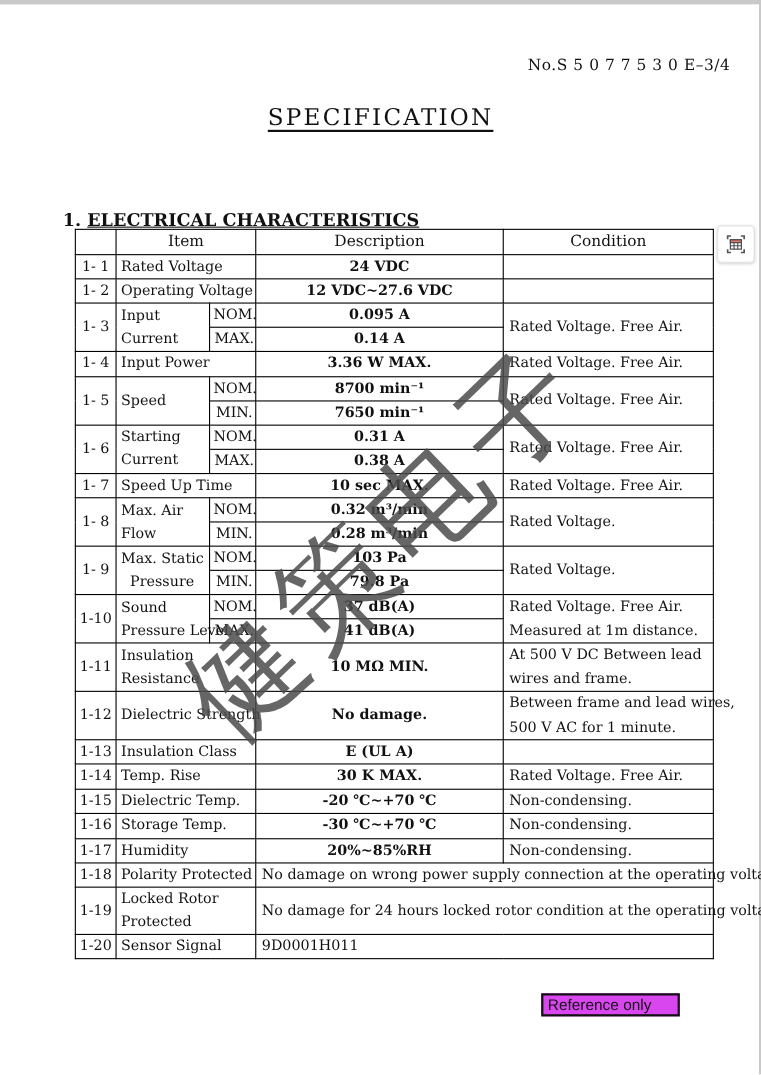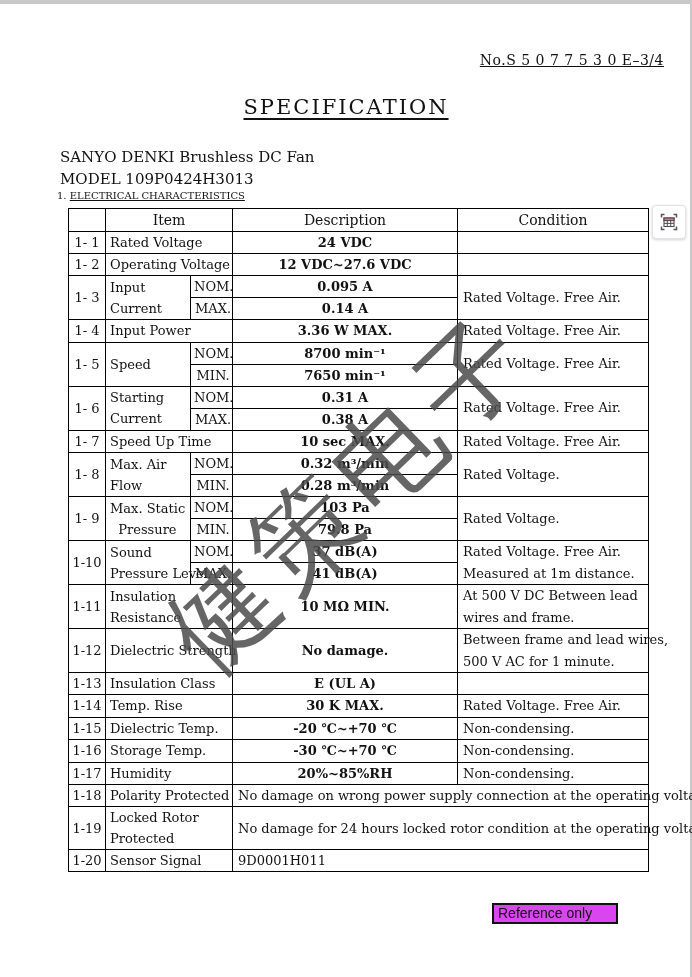--- a/index.html
+++ b/index.html
@@ -2,25 +2,25 @@
 <html><head>
 <meta charset="utf-8">
 <style>
   html,body{margin:0;padding:0;background:#fff;}
   .page{position:relative;width:692px;height:977px;background:#ffffff;overflow:hidden;
         font-family:"DejaVu Serif","Liberation Serif",serif;color:#111;}
   .chrome-top{position:absolute;left:0;top:0;width:692px;height:4px;background:#c9c9c9;}
   .chrome-right{position:absolute;right:0;top:0;width:2px;height:977px;background:#c9c9c9;}
 
   .doc-number{position:absolute;top:52px;right:28px;font-size:14px;letter-spacing:.5px;
-              text-decoration:underline;white-space:pre;}
+              white-space:pre;}
   .title{position:absolute;top:95px;left:0;width:100%;text-align:center;font-size:21px;
          letter-spacing:2px;text-decoration:underline;text-underline-offset:4px;}
   .product{position:absolute;left:60px;top:146px;font-size:15px;line-height:22px;}
-  .section{position:absolute;left:57px;top:190px;font-size:10px;}
+  .section{position:absolute;left:57px;top:190px;font-size:16px;font-weight:bold;}
   .section .u{text-decoration:underline;}
 
   table.spec{position:absolute;left:68px;top:208px;width:580px;border-collapse:collapse;
              table-layout:fixed;border:1.5px solid #000;}
   .spec td{border:1px solid #000;font-size:13px;padding:0;vertical-align:middle;color:#111;
            overflow:visible;}
   .spec tr.head td{height:22px;text-align:center;font-size:14px;}
   .spec td.num{text-align:center;}
   .spec td.item{text-align:left;padding-left:4px;}
   .spec td.item div{line-height:21px;white-space:pre;}
@@ -51,24 +51,20 @@
 <body>
 
 <div class="page">
   <div class="chrome-top"></div>
   <div class="chrome-right"></div>
 
   <div class="doc-number">No.S 5 0 7 7 5 3 0 E–3/4</div>
 
   <div class="title">SPECIFICATION</div>
 
-  <div class="product">
-    <div>SANYO DENKI Brushless DC Fan</div>
-    <div>MODEL 109P0424H3013</div>
-  </div>
 
   <div class="section"><span>1. </span><span class="u">ELECTRICAL CHARACTERISTICS</span></div>
 
   <table class="spec">
     <colgroup>
       <col style="width:37px">
         <col style="width:85px">
         <col style="width:42px">
       <col style="width:225px">
         <col style="width:191px">

